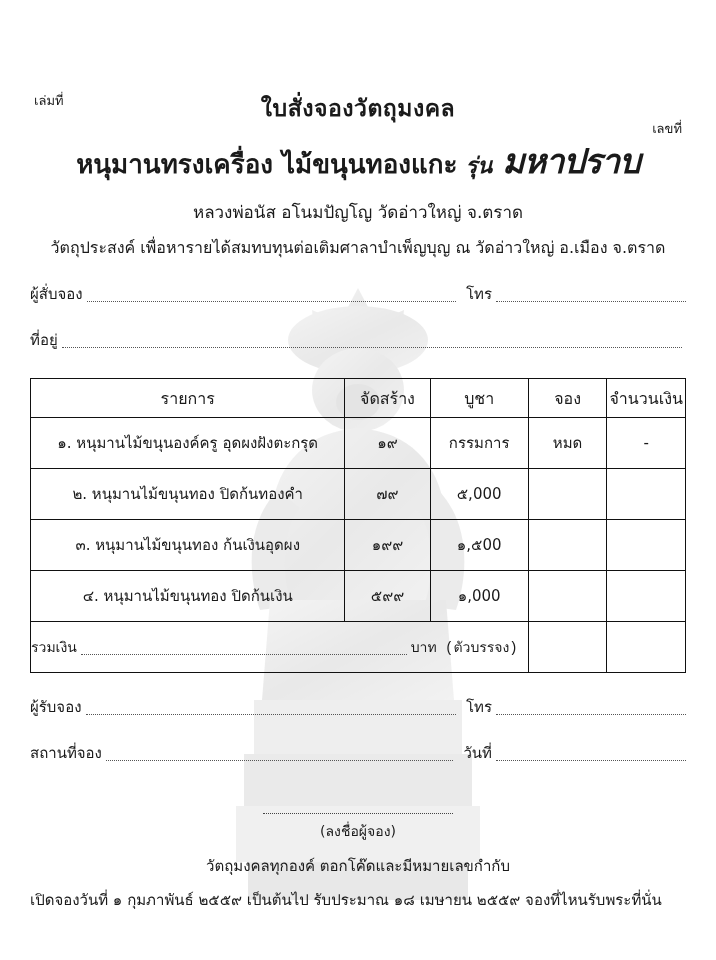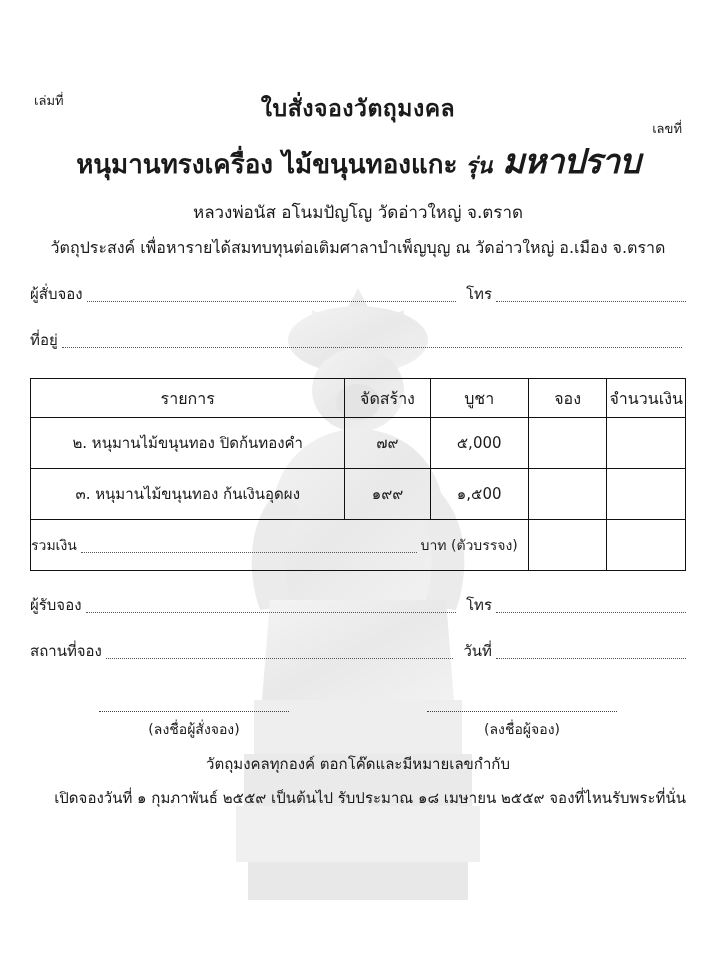--- a/index.html
+++ b/index.html
@@ -155,20 +155,21 @@
   .col-price { width: 15%; }
   .col-book  { width: 12%; }
   .col-total { width: 12%; }
 
   tr.total-row td {
     height: 46px;
   }
   .total-cell {
     text-align: left;
     padding-left: 14px;
+    font-family: Liberation Mono, monospace;
   }
   .total-inner {
     display: flex;
     align-items: flex-end;
     font-size: 14px;
     padding-right: 10px;
   }
   .total-inner .dots { margin-bottom: 3px; }
   .total-suffix { white-space: nowrap; }
 
@@ -186,21 +187,21 @@
     width: 190px;
     margin: 0 auto 6px auto;
   }
 
   .bottom-note {
     text-align: center;
     font-size: 15px;
     margin-top: 12px;
   }
   .bottom-note2 {
-    text-align: right;
+    text-align: left;
     font-size: 15px;
     margin-top: 10px;
     white-space: nowrap;
   }
 </style>
 </head>
 <body>
 
 <svg id="watermark" viewBox="0 0 300 640" aria-hidden="true">
   <defs>
@@ -262,30 +263,44 @@
       <tr>
         <th class="col-item">รายการ</th>
         <th class="col-made">จัดสร้าง</th>
         <th class="col-price">บูชา</th>
         <th class="col-book">จอง</th>
         <th class="col-total">จำนวนเงิน</th>
       </tr>
     </thead>
     <tbody>
       <tr>
+        <td class="item-name">๑. หนุมานไม้ขนุนองค์ครู อุดผงฝังตะกรุด</td>
+        <td>๑๙</td>
+        <td>กรรมการ</td>
+        <td>หมด</td>
+        <td>-</td>
+      </tr>
+      <tr>
         <td class="item-name">๒. หนุมานไม้ขนุนทอง ปิดก้นทองคำ</td>
         <td>๗๙</td>
         <td>๕,000</td>
         <td></td>
         <td></td>
       </tr>
       <tr>
         <td class="item-name">๓. หนุมานไม้ขนุนทอง ก้นเงินอุดผง</td>
         <td>๑๙๙</td>
         <td>๑,๕00</td>
+        <td></td>
+        <td></td>
+      </tr>
+      <tr>
+        <td class="item-name">๔. หนุมานไม้ขนุนทอง ปิดก้นเงิน</td>
+        <td>๕๙๙</td>
+        <td>๑,000</td>
         <td></td>
         <td></td>
       </tr>
       <tr class="total-row">
         <td class="total-cell" colspan="3">
           <div class="total-inner">
             <span>รวมเงิน</span>
             <span class="dots"></span>
             <span class="total-suffix">บาท (ตัวบรรจง)</span>
           </div>
@@ -306,24 +321,20 @@
   <div class="field-row">
     <span class="field-label">สถานที่จอง</span>
     <span class="dots"></span>
     <span class="field-sub">วันที่</span>
     <span class="tel-dots"></span>
   </div>
 
   <div class="sig-block">
     <div class="sig-col">
       <div class="sig-line"></div>
-      <div>(ลงชื่อผู้สั่งจอง)</div>
-    </div>
-    <div class="sig-col">
-      <div class="sig-line"></div>
       <div>(ลงชื่อผู้จอง)</div>
     </div>
   </div>
 
   <div class="bottom-note">วัตถุมงคลทุกองค์ ตอกโค๊ดและมีหมายเลขกำกับ</div>
   <div class="bottom-note2">เปิดจองวันที่ ๑ กุมภาพันธ์ ๒๕๕๙ เป็นต้นไป รับประมาณ ๑๘ เมษายน ๒๕๕๙ จองที่ไหนรับพระที่นั่น</div>
 
 </div>
 
 </body></html>

